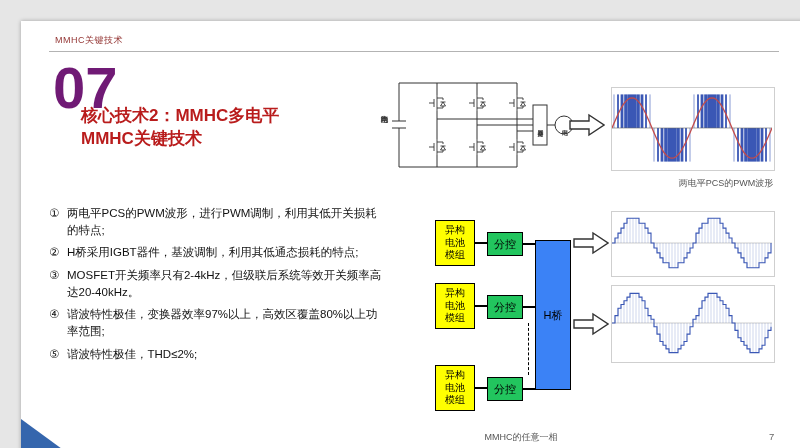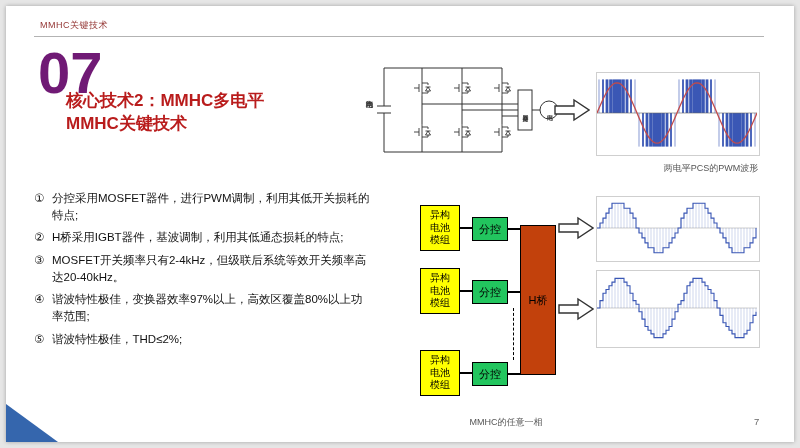--- a/index.html
+++ b/index.html
@@ -1,16 +1,16 @@
 <!DOCTYPE html>
 <html><head>
 <meta charset="utf-8">
 <style>
   html,body{margin:0;padding:0;background:#dcdcdc;font-family:"Liberation Sans","DejaVu Sans",sans-serif;}
-  .stage{width:800px;height:448px;background:#e6e6e6;box-sizing:border-box;padding:6px;position:relative;}
+  .stage{width:800px;height:448px;background:#e6e6e6;box-sizing:border-box;padding:21px;position:relative;}
   .slide{position:relative;width:788px;height:436px;background:#ffffff;box-shadow:0 0 4px rgba(0,0,0,.3);overflow:hidden;}
 
   .hdr-label{position:absolute;left:34px;top:13px;font-size:9px;color:#943634;letter-spacing:.5px;}
   .hdr-rule{position:absolute;left:28px;top:30px;width:730px;height:1px;background:#b3b3b3;}
 
   .bignum{position:absolute;left:32px;top:38px;font-size:58px;font-weight:700;color:#701a75;line-height:1;}
   .title{position:absolute;left:60px;top:84px;margin:0;font-size:17px;font-weight:700;color:#b91c1c;line-height:1.35;z-index:2;}
 
   .bodytext{position:absolute;left:28px;top:184px;width:338px;color:#111;}
   .intro{font-size:12px;font-weight:700;margin-bottom:6px;}
@@ -29,21 +29,21 @@
   .harrow{position:absolute;width:36px;height:24px;}
   .plot{position:absolute;background:#fff;border:1px solid #cfcfcf;}
   .plot svg{display:block;}
   .caption{position:absolute;font-size:9px;color:#555;text-align:center;}
 
   .bbox{position:absolute;left:414px;width:40px;height:46px;background:#ffff00;border:1.5px solid #000;box-sizing:border-box;
         display:flex;align-items:center;justify-content:center;text-align:center;font-size:10px;line-height:1.25;word-break:break-all;padding:1px;}
   .bbox span{width:22px;}
   .sbox{position:absolute;left:466px;width:36px;height:24px;background:#22c55e;border:1.5px solid #000;box-sizing:border-box;
         display:flex;align-items:center;justify-content:center;font-size:11px;}
-  .hbox{position:absolute;left:514px;top:219px;width:36px;height:150px;background:#c2410c;border:1.5px solid #000;box-sizing:border-box;
+  .hbox{position:absolute;left:514px;top:219px;width:36px;height:150px;background:#3b82f6;border:1.5px solid #000;box-sizing:border-box;
         display:flex;align-items:center;justify-content:center;font-size:11px;}
   .conn{position:absolute;height:1.5px;background:#000;}
   .dashline{position:absolute;left:507px;top:302px;height:52px;width:0;border-left:1.5px dashed #000;}
 
   .pagenum{position:absolute;left:748px;top:410px;font-size:9.5px;color:#666;}
   .corner-tri{position:absolute;left:0;bottom:0;width:0;height:0;border-bottom:38px solid #3566ad;border-right:52px solid transparent;}
 </style>
 </head>
 <body>
 
@@ -56,21 +56,21 @@
     <div class="bignum">07</div>
     <h1 class="title">
       <span>核心技术2：MMHC多电平</span><br>
       <span>MMHC关键技术</span>
     </h1>
 
     <section class="bodytext">
       <ol class="items">
         <li>
             <span class="num">①</span>
-            <span class="txt">分控采用MOSFET器件，进行PWM调制，利用其低开关损耗的特点;</span>
+            <span class="txt">两电平PCS的PWM波形，进行PWM调制，利用其低开关损耗的特点;</span>
           </li>
         <li>
             <span class="num">②</span>
             <span class="txt">H桥采用IGBT器件，基波调制，利用其低通态损耗的特点;</span>
           </li>
         <li>
             <span class="num">③</span>
             <span class="txt">MOSFET开关频率只有2-4kHz，但级联后系统等效开关频率高达20-40kHz。</span>
           </li>
         <li>

